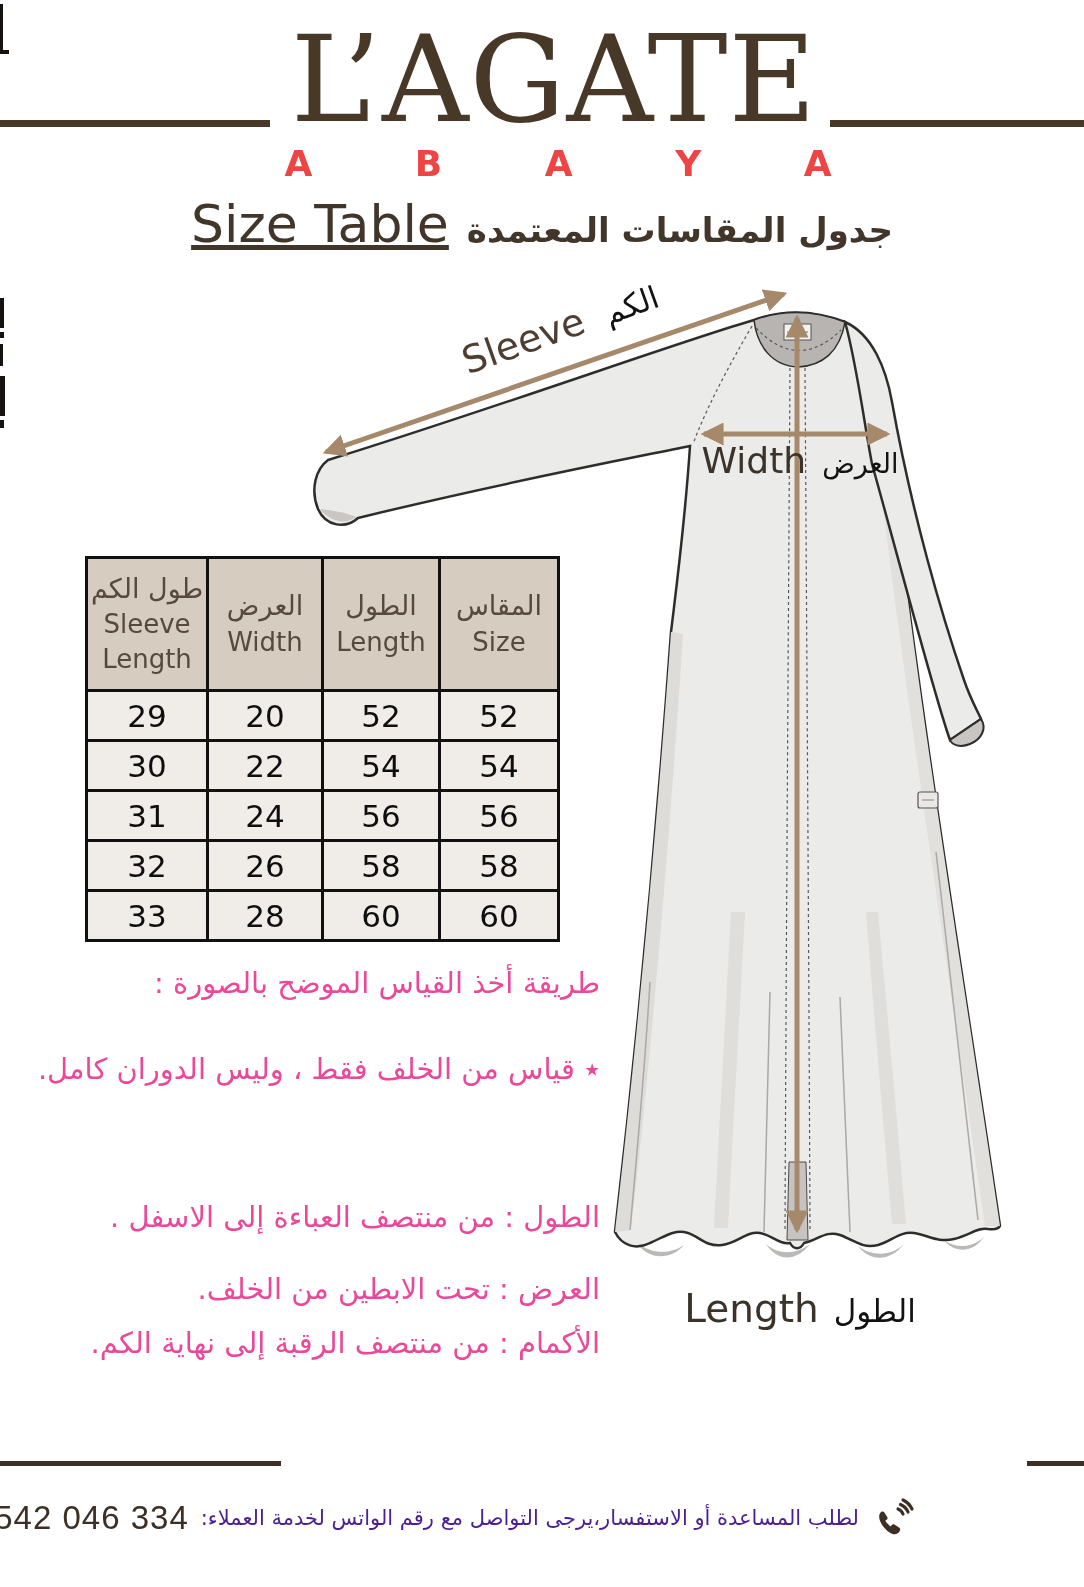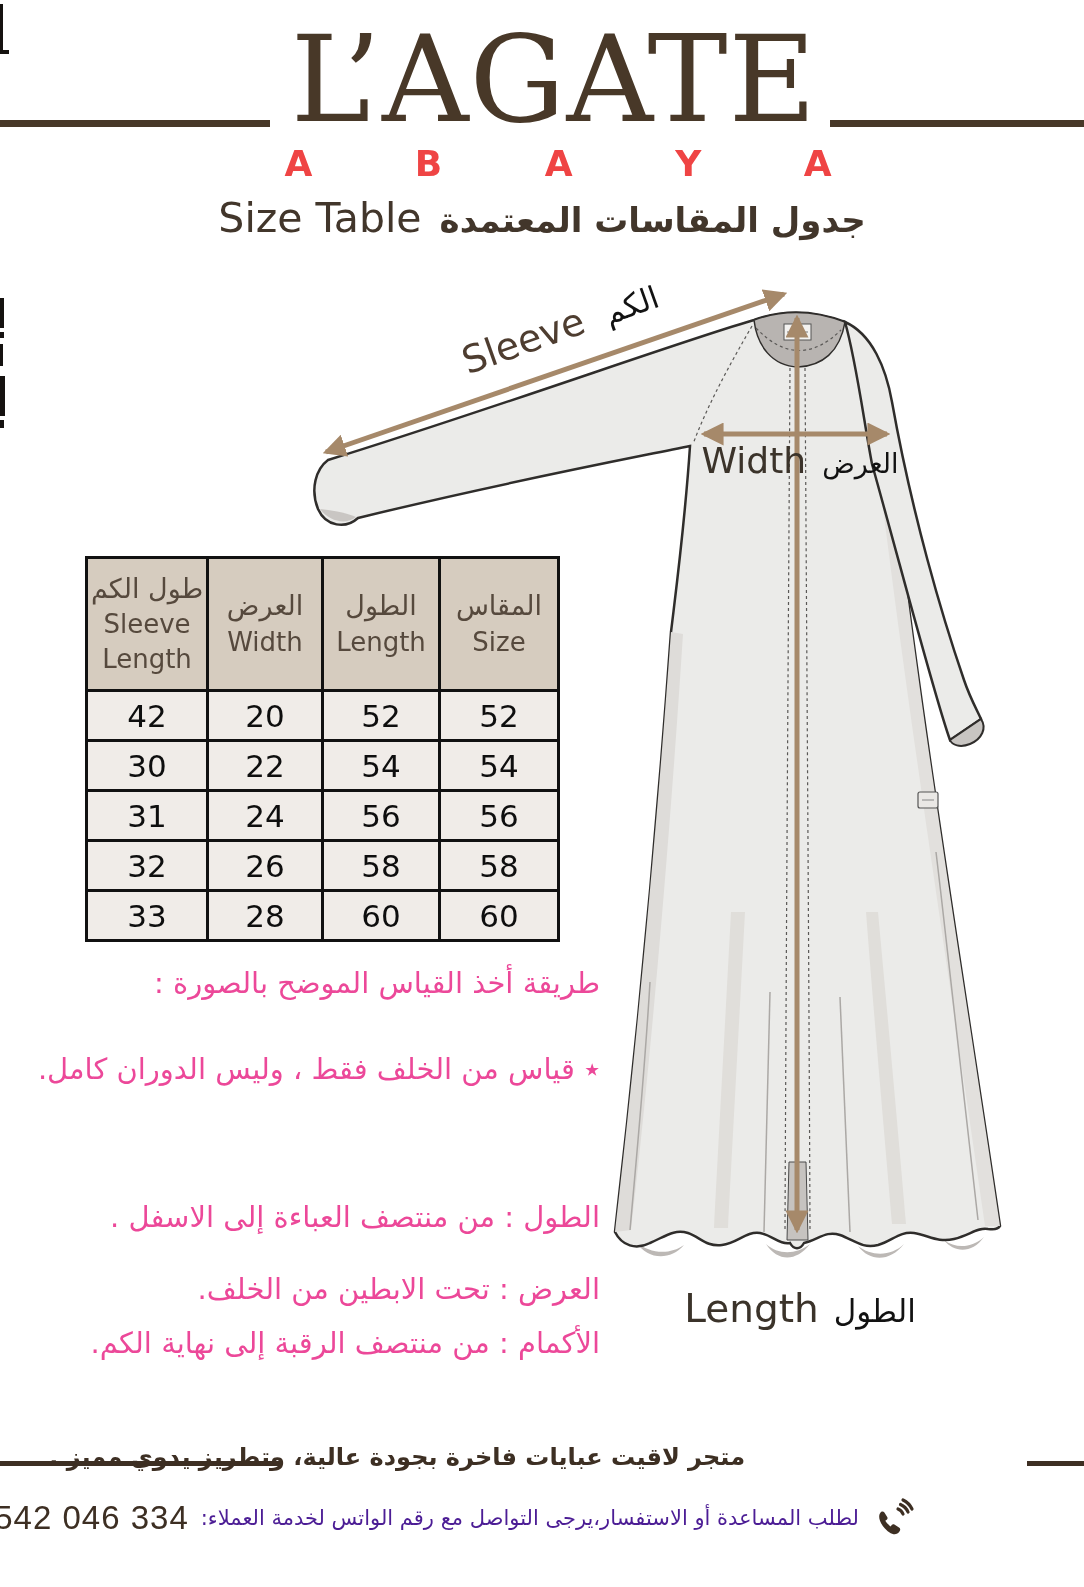--- a/index.html
+++ b/index.html
@@ -20,21 +20,21 @@
   .brand-line.right{left:830px;width:254px;}
   .brand-subtitle{
     position:absolute;top:144px;left:16px;width:100%;text-align:center;
     font-size:36px;font-weight:bold;color:#ef4444;
     letter-spacing:45px;text-indent:45px;line-height:1.1;
   }
   .page-title{
     position:absolute;top:194px;left:0;width:100%;
     display:flex;justify-content:center;align-items:baseline;gap:18px;
   }
-  .page-title .en{font-size:41px;color:#42362b;}
+  .page-title .en{font-size:52px;color:#42362b;text-decoration:underline;}
   .page-title .ar{font-size:34px;font-weight:bold;color:#42362b;}
 
   
   .size-table{
     position:absolute;left:85px;top:556px;border-collapse:collapse;
   }
   .size-table td,.size-table th{
     border:3px solid #111111;text-align:center;vertical-align:middle;
     padding:0;
   }
@@ -227,21 +227,21 @@
           <div class="en">Length</div>
         </th>
         <th class="c3">
           <div class="ar">المقاس</div>
           <div class="en">Size</div>
         </th>
       </tr>
     </thead>
     <tbody>
         <tr>
-          <td class="c0">42</td>
+          <td class="c0">29</td>
           <td class="c1">20</td>
           <td class="c2">52</td>
           <td class="c3">52</td>
         </tr>
         <tr>
           <td class="c0">30</td>
           <td class="c1">22</td>
           <td class="c2">54</td>
           <td class="c3">54</td>
         </tr>
@@ -270,21 +270,20 @@
   <div class="note" style="top:1052px;">
     <span>٭</span>
     <b>قياس من الخلف فقط</b><span> ، وليس الدوران كامل.</span>
   </div>
   <div class="note" style="top:1200px;">الطول : من منتصف العباءة إلى الاسفل .</div>
   <div class="note" style="top:1272px;">العرض : تحت الابطين من الخلف.</div>
   <div class="note" style="top:1326px;">الأكمام : من منتصف الرقبة إلى نهاية الكم.</div>
 
   <div class="footer-line left"></div>
   <div class="footer-line right"></div>
-  <div class="footer-tagline">متجر لاقيت عبايات فاخرة بجودة عالية، وتطريز يدوي مميز .</div>
 
   <div class="contact-row">
     <span style="display:inline-block;width:44px;height:44px;">
       <svg width="44" height="44" viewBox="0 0 44 44">
         <g fill="none" stroke="#3d2f23" stroke-width="3.2" stroke-linecap="round">
           <path d="M27,13 a9,9 0 0 1 5,5"></path>
           <path d="M29.5,8.5 a14,14 0 0 1 7.5,7.5"></path>
           <path d="M32,4 a19,19 0 0 1 9,9"></path>
         </g>
         <path fill="#3d2f23" d="M10,16 c-2.8,2.8 -2.6,8.2 2.2,14.4 c4.8,6.2 10.4,9 13.6,7.4 c1.4,-0.7 2.6,-2 3.2,-3.4 c0.5,-1.2 0.1,-2.2 -1,-2.9 l-4.6,-2.9 c-1,-0.6 -2,-0.4 -2.7,0.5 l-1,1.3 c-1.6,-0.9 -4.6,-3.9 -5.4,-5.6 l1.4,-1 c0.9,-0.7 1.1,-1.7 0.5,-2.7 l-2.8,-4.5 c-0.7,-1.1 -1.8,-1.4 -3,-0.9 z"></path>

